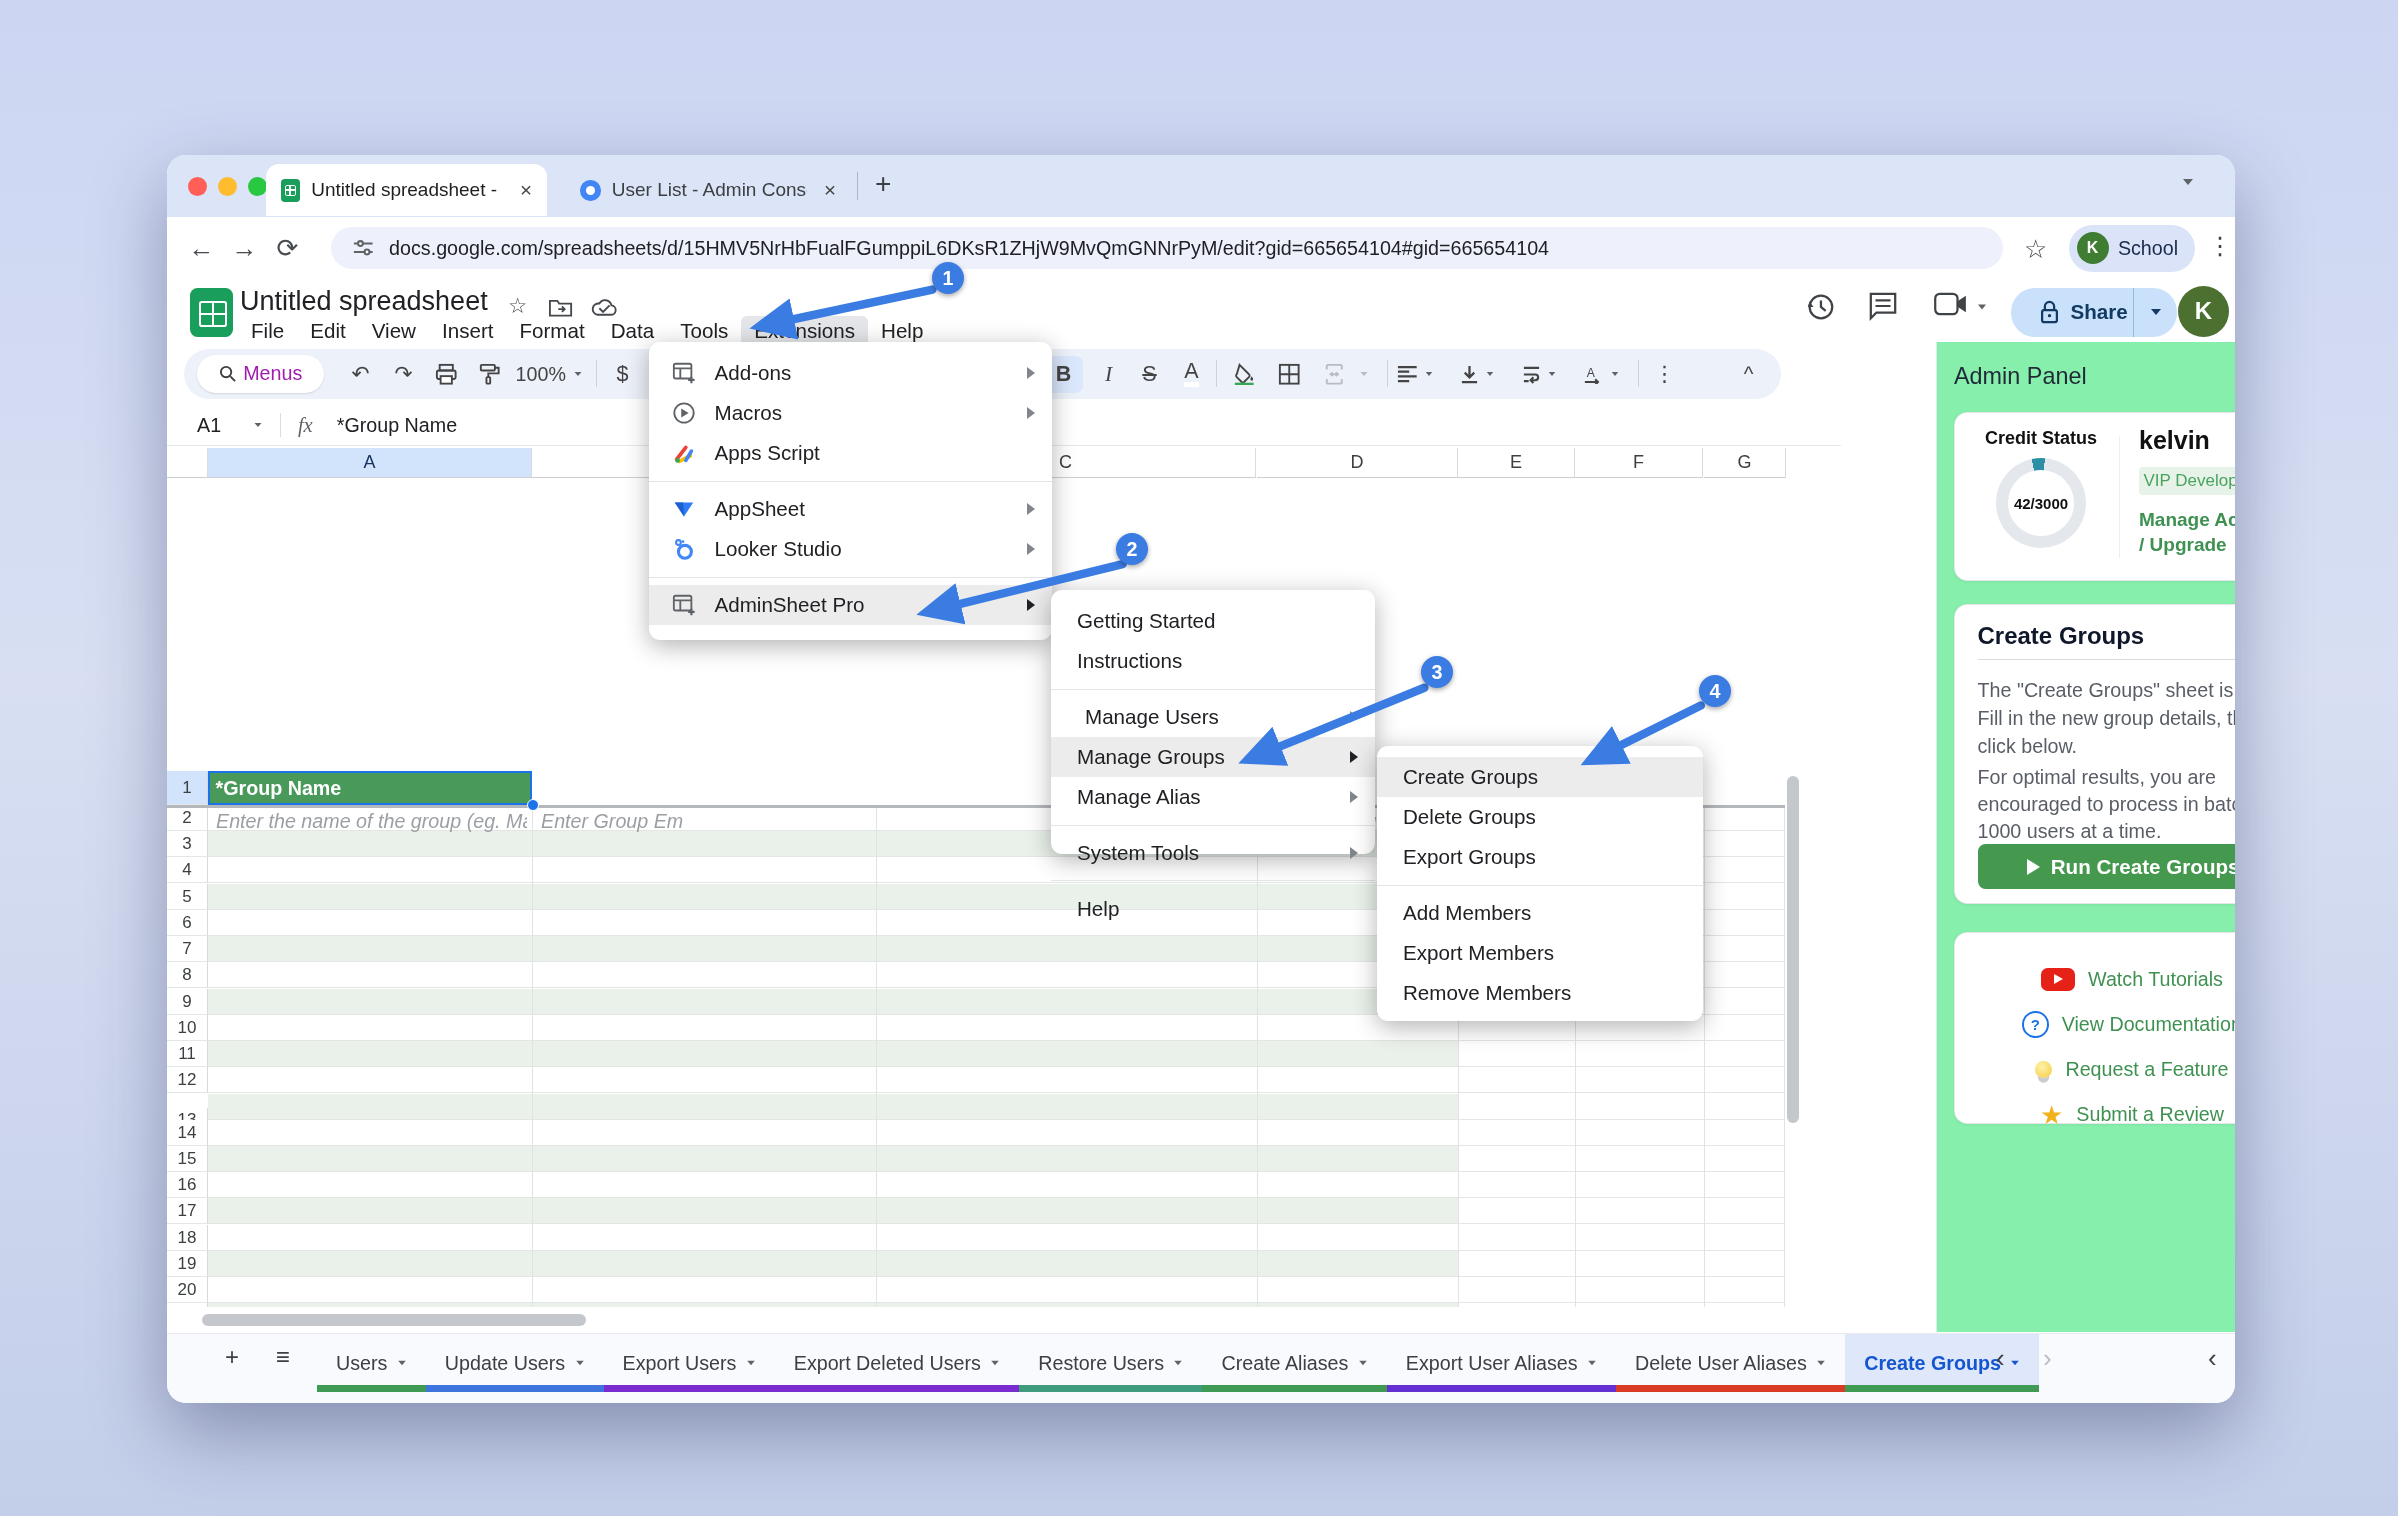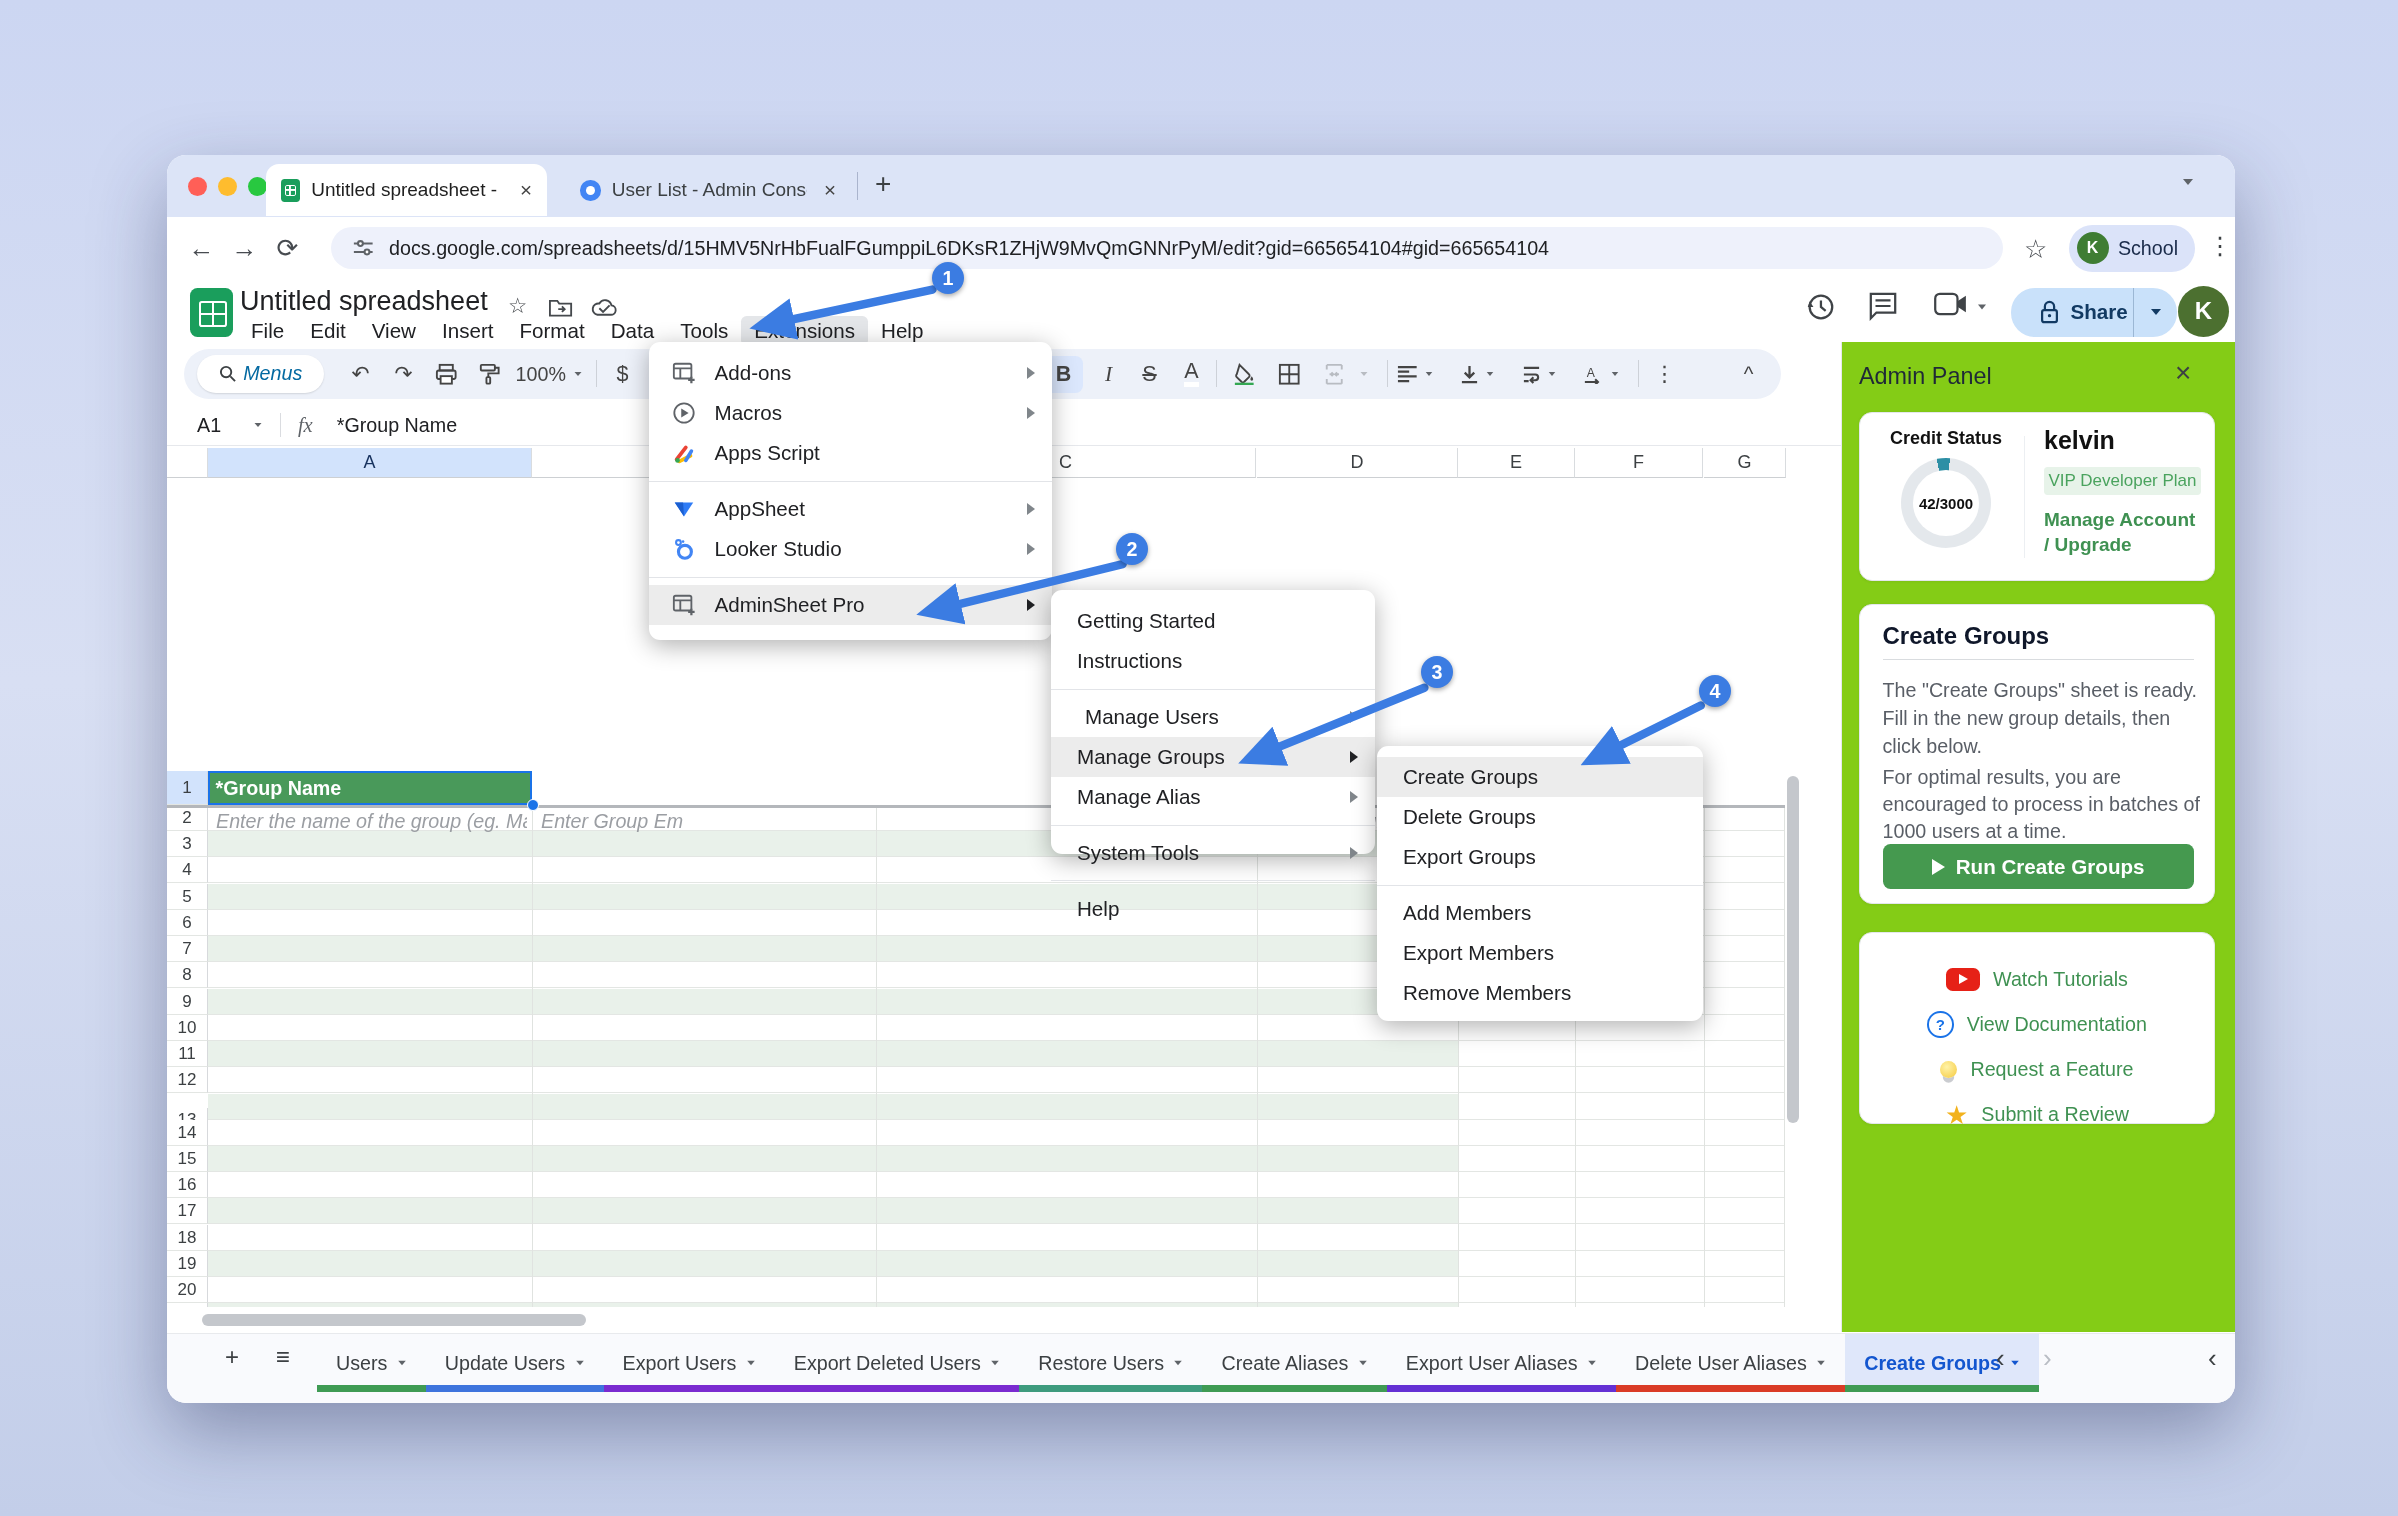--- a/index.html
+++ b/index.html
@@ -48,21 +48,21 @@
   .menubar-item{padding:2.8px 13px;border-radius:5.6px;}
   .menubar-item.active{background:#e4e6e9;}
   .hdr-ic{position:absolute;top:11.2px;color:#3f4347;}
   #sharebtn{position:absolute;left:1844px;top:7.5px;width:146px;height:49px;border-radius:24px;background:#c9e1fa;
             display:flex;align-items:center;justify-content:center;gap:11.2px;color:#123a63;font-size:20.6px;font-weight:600;}
   #sharecaret{position:absolute;left:1990px;top:7.5px;width:43px;height:49px;border-radius:0 24px 24px 0;background:#c9e1fa;
             display:flex;align-items:center;justify-content:center;border-left:1.4px solid rgba(18,58,99,.25);margin-left:-24px;}
   
   #toolbar{position:absolute;left:17px;top:194px;width:1597px;height:50px;background:#edf1f9;border-radius:25px;}
   .tb{position:absolute;top:0;height:50px;display:flex;align-items:center;justify-content:center;color:#444;}
-  #menuspill{left:13px;width:127px;height:38px;top:5.6px;background:#fff;border-radius:19.7px;gap:7.5px;font-size:19.7px;color:#0369a1;box-shadow:0 0.9px 1.9px rgba(0,0,0,.12);font-style:italic;}
+  #menuspill{left:13px;width:127px;height:38px;top:5.6px;background:#fff;border-radius:19.7px;gap:7.5px;font-size:19.7px;color:#a21caf;box-shadow:0 0.9px 1.9px rgba(0,0,0,.12);}
   .tbsep{position:absolute;top:11.2px;width:0.9px;height:27px;background:#cdd1d8;}
   .tbtxt{font-size:21.5px;}
   .bold-on{background:#dbe7fd;border-radius:7.5px;font-weight:700;}
   
   #formulabar{position:absolute;left:0;top:250px;width:1674px;height:40px;background:#fff;border-bottom:0.9px solid #e6e8ec;display:flex;align-items:center;}
   #namebox{font-size:19.7px;color:#202124;margin-left:30px;width:56px;}
   .fx{font-family:"Liberation Serif",serif;font-style:italic;color:#5f6368;font-size:20.6px;}
   
   #grid{position:absolute;left:0;top:293px;width:1635px;height:859px;background:#fff;overflow:hidden;}
   .colhdr{position:absolute;top:0;height:30px;box-sizing:border-box;border-right:0.9px solid #d9dcdf;border-bottom:0.9px solid #cdd0d3;
@@ -81,21 +81,21 @@
   .scrollthumb{position:absolute;background:#c4c7cc;border-radius:6.6px;}
   
   #tabbar{position:absolute;left:0;top:1178px;width:2068px;height:70px;background:#f9fafd;border-top:0.9px solid #e8eaed;}
   .tbarglyph{position:absolute;top:9.4px;font-size:24px;color:#3c4043;}
   #sheettabs{position:absolute;left:150px;top:0;height:58px;display:flex;}
   .stab{height:58px;display:flex;align-items:center;gap:9.4px;padding:0 19px;font-size:19.7px;font-weight:500;color:#3c4043;position:relative;white-space:nowrap;}
   .stab .bar{position:absolute;left:0;bottom:0;width:100%;height:6.6px;}
   .stab.active{background:#dfe7fa;color:#1356cf;font-weight:700;}
   .stab .tri-d{transform:scale(.75);}
   
-  #adminpanel{position:absolute;left:1674px;top:187px;width:394px;height:990px;background:#84cc16;border-left:0.9px solid #e5e8ee;}
+  #adminpanel{position:absolute;left:1769px;top:187px;width:394px;height:990px;background:#86efac;border-left:0.9px solid #e5e8ee;}
   .card{position:absolute;left:17px;width:356px;background:#fff;border:0.9px solid #e4e7ec;border-radius:13px;box-shadow:0 0.9px 2.8px rgba(0,0,0,.06);box-sizing:border-box;}
   .donut{position:absolute;width:90px;height:90px;border-radius:50%;
          background:conic-gradient(from -12deg,#2d8fa5 0deg 17deg,#e4e8ec 17deg 360deg);}
   .donut .hole{position:absolute;left:12px;top:12px;width:66px;height:66px;border-radius:50%;background:#fff;
          display:flex;align-items:center;justify-content:center;font-size:15px;font-weight:700;color:#111;}
   .greenlink{color:#3f9152;font-weight:700;}
   #runbtn{position:absolute;left:22.5px;top:239px;width:311px;height:45px;border-radius:7.5px;background:#45994f;color:#fff;
           font-size:20.6px;font-weight:700;display:flex;align-items:center;justify-content:center;gap:11.2px;}
   .playtri{width:0;height:0;border-top:8.4px solid transparent;border-bottom:8.4px solid transparent;border-left:13px solid #fff;}
   .alink{display:flex;align-items:center;justify-content:center;gap:13px;height:45px;font-size:19.7px;font-weight:500;color:#3f9152;}

